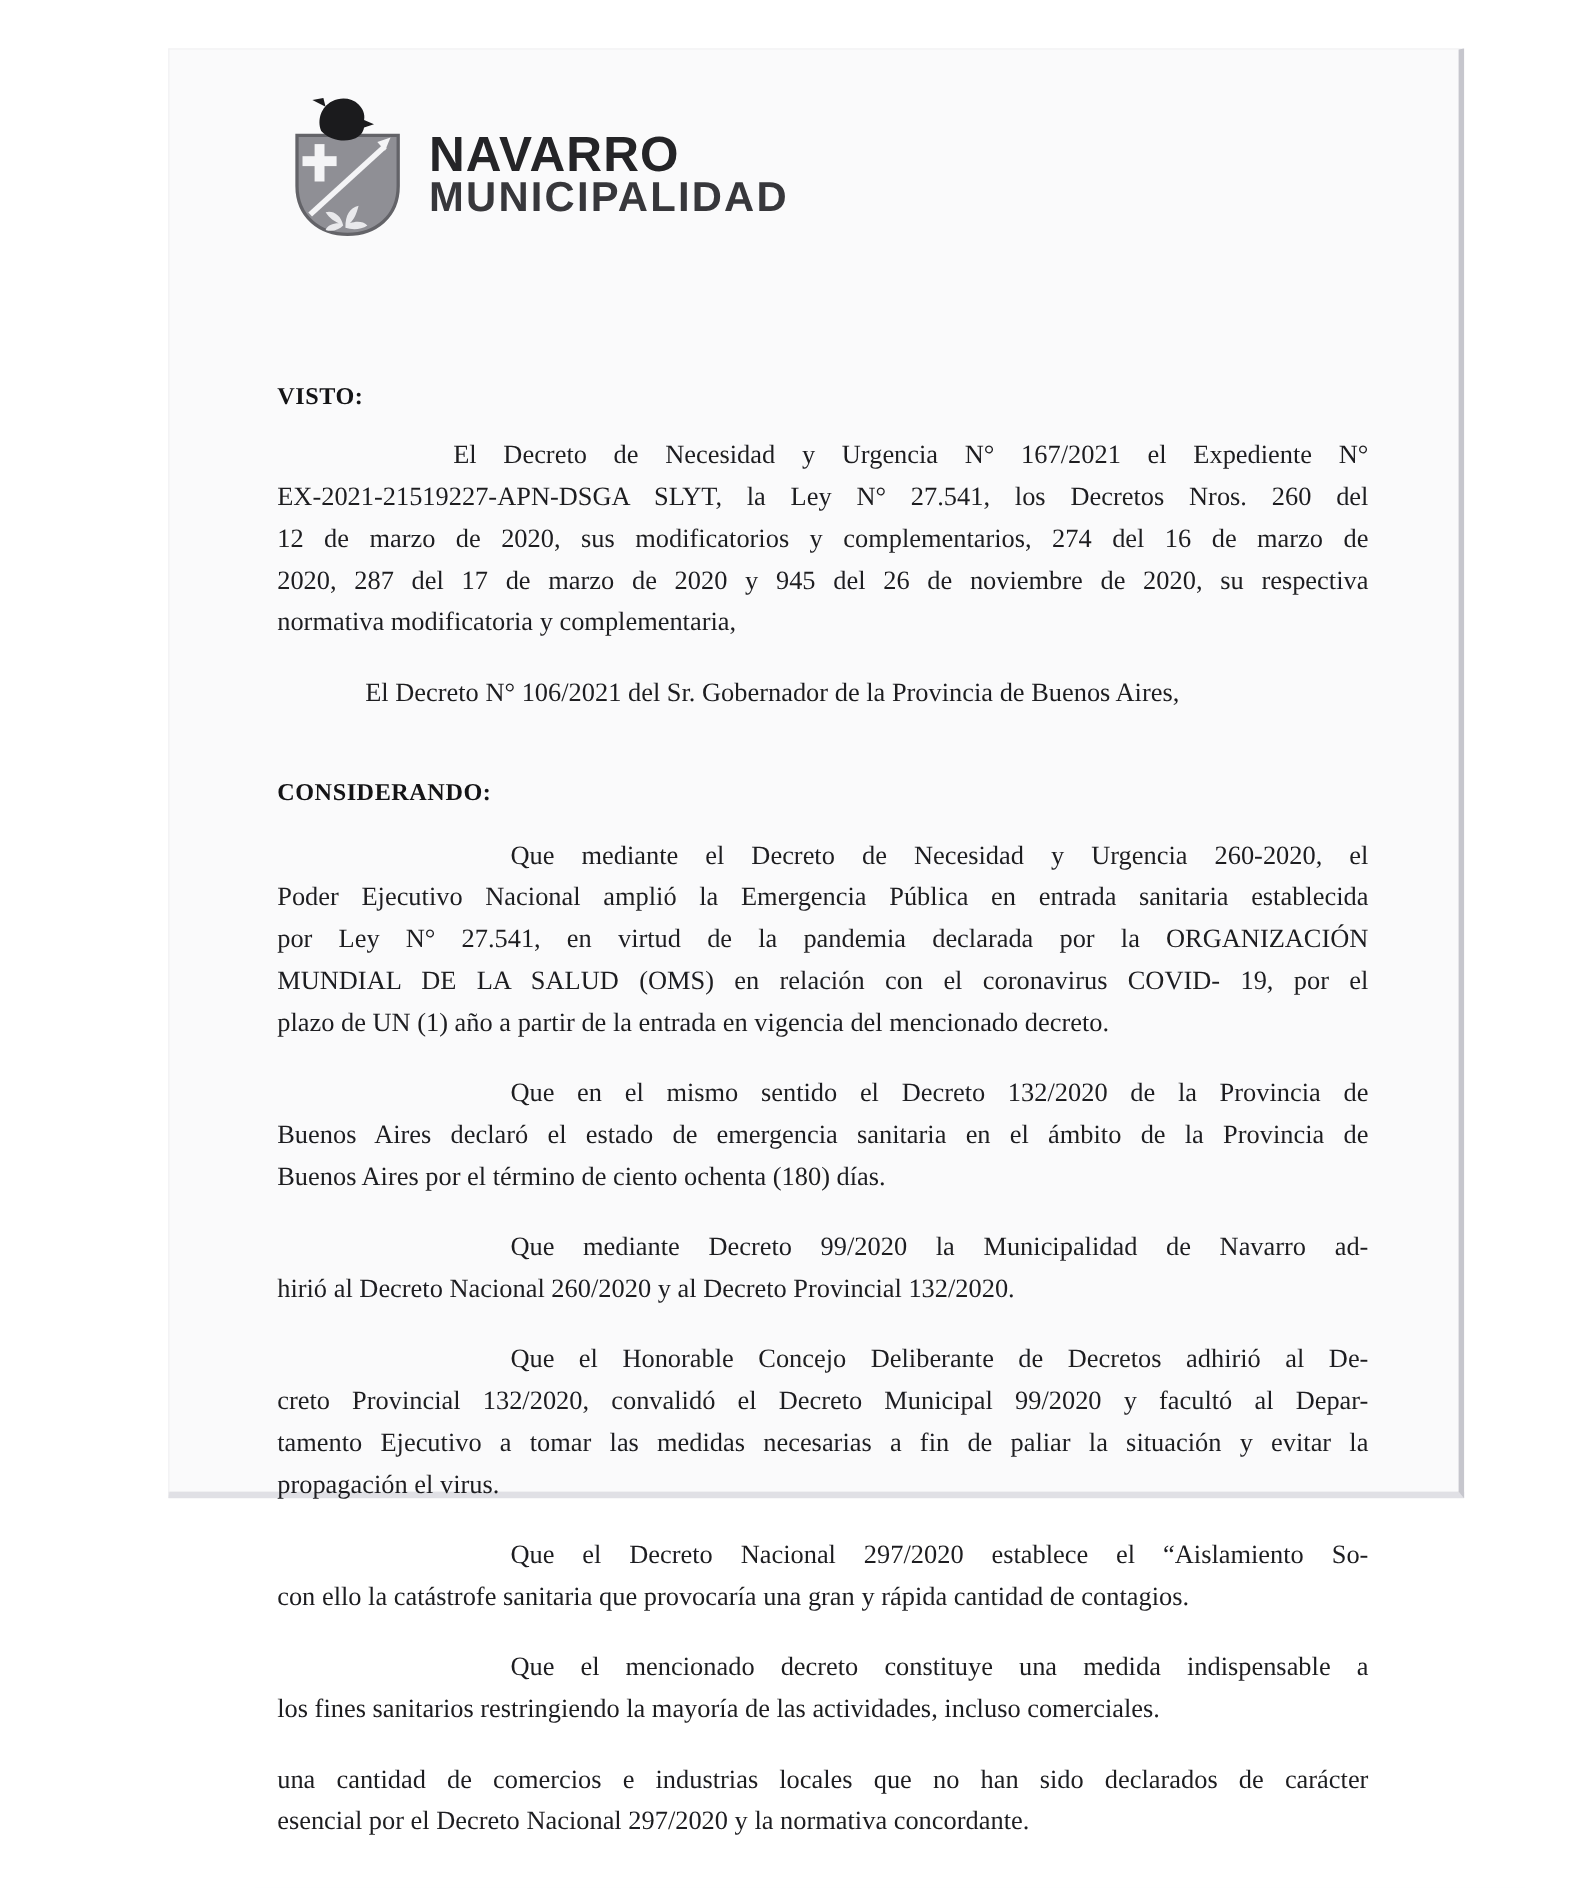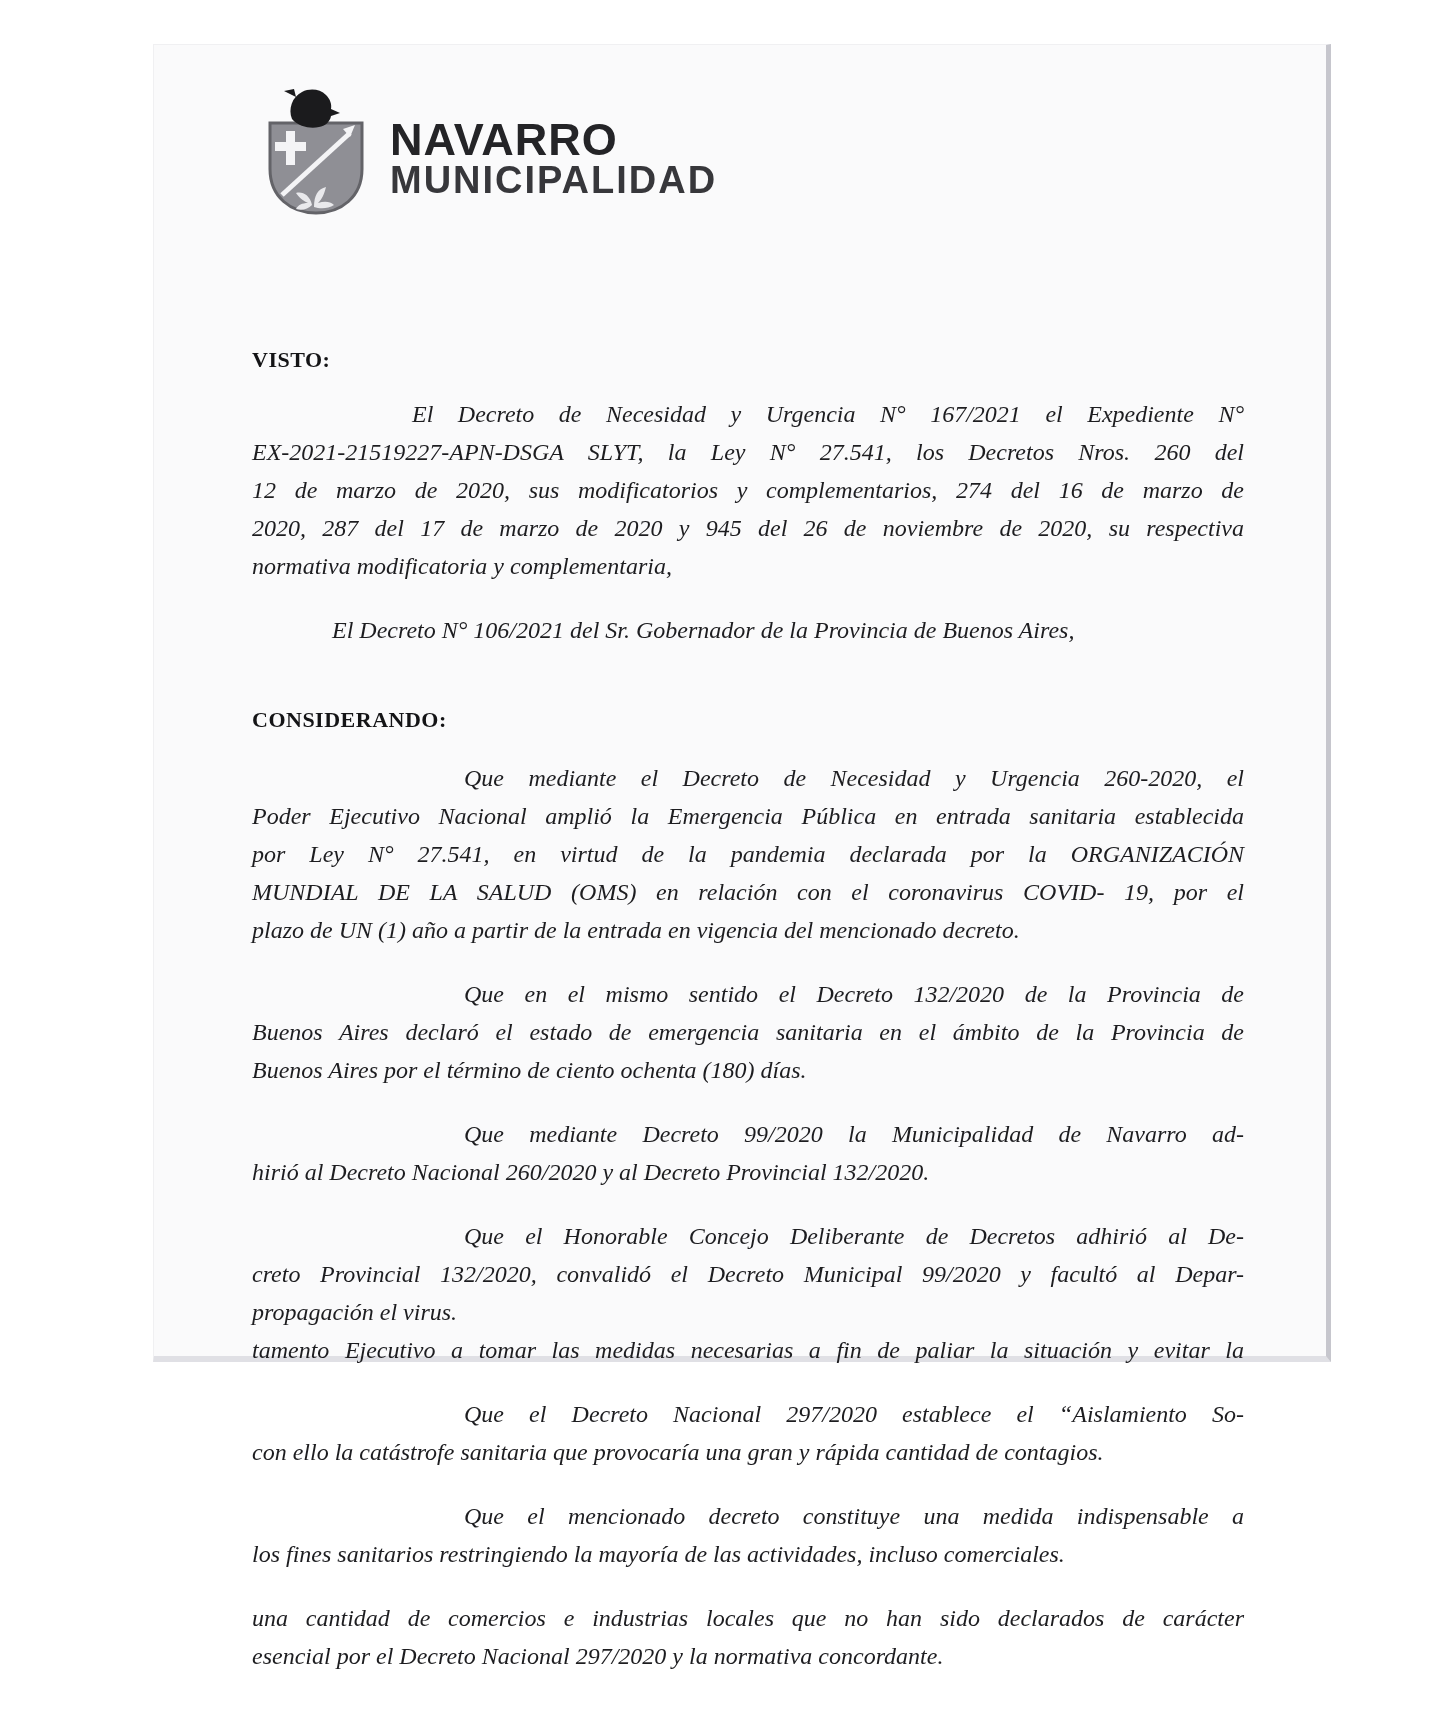--- a/index.html
+++ b/index.html
@@ -61,21 +61,21 @@
   }
   .section-heading {
     font-weight: 700;
     font-size: 22px;
     letter-spacing: 0.5px;
     color: #141416;
     margin: 0 0 16px 0;
   }
   .sec-1 .section-heading { margin-bottom: 20px; }
   .sec-1 { margin-top: 52px; }
-  .para { margin: 0 0 26px 0; font-style: italic; }
+  .para { margin: 0 0 26px 0; }
   .line {
     text-align: justify;
     text-align-last: justify;
     white-space: normal;
   }
   .line.last {
     text-align-last: left;
   }
   
   .sec-0 .para-0 .line.first { text-indent: 160px; }
@@ -148,22 +148,22 @@
             <div class="line">Buenos Aires declaró el estado de emergencia sanitaria en el ámbito de la Provincia de</div>
             <div class="line last">Buenos Aires por el término de ciento ochenta (180) días.</div>
           </div>
           <div class="para para-2">
             <div class="line first">Que mediante Decreto 99/2020 la Municipalidad de Navarro ad-</div>
             <div class="line last">hirió al Decreto Nacional 260/2020 y al Decreto Provincial 132/2020.</div>
           </div>
           <div class="para para-3">
             <div class="line first">Que el Honorable Concejo Deliberante de Decretos adhirió al De-</div>
             <div class="line">creto Provincial 132/2020, convalidó el Decreto Municipal 99/2020 y facultó al Depar-</div>
+            <div class="line">tamento Ejecutivo a tomar las medidas necesarias a fin de paliar la situación y evitar la</div>
             <div class="line last">propagación el virus.</div>
-            <div class="line">tamento Ejecutivo a tomar las medidas necesarias a fin de paliar la situación y evitar la</div>
           </div>
           <div class="para para-4">
             <div class="line first">Que el Decreto Nacional 297/2020 establece el “Aislamiento So-</div>
             <div class="line last">con ello la catástrofe sanitaria que provocaría una gran y rápida cantidad de contagios.</div>
           </div>
           <div class="para para-5">
             <div class="line first">Que el mencionado decreto constituye una medida indispensable a</div>
             <div class="line last">los fines sanitarios restringiendo la mayoría de las actividades, incluso comerciales.</div>
           </div>
           <div class="para para-6">

